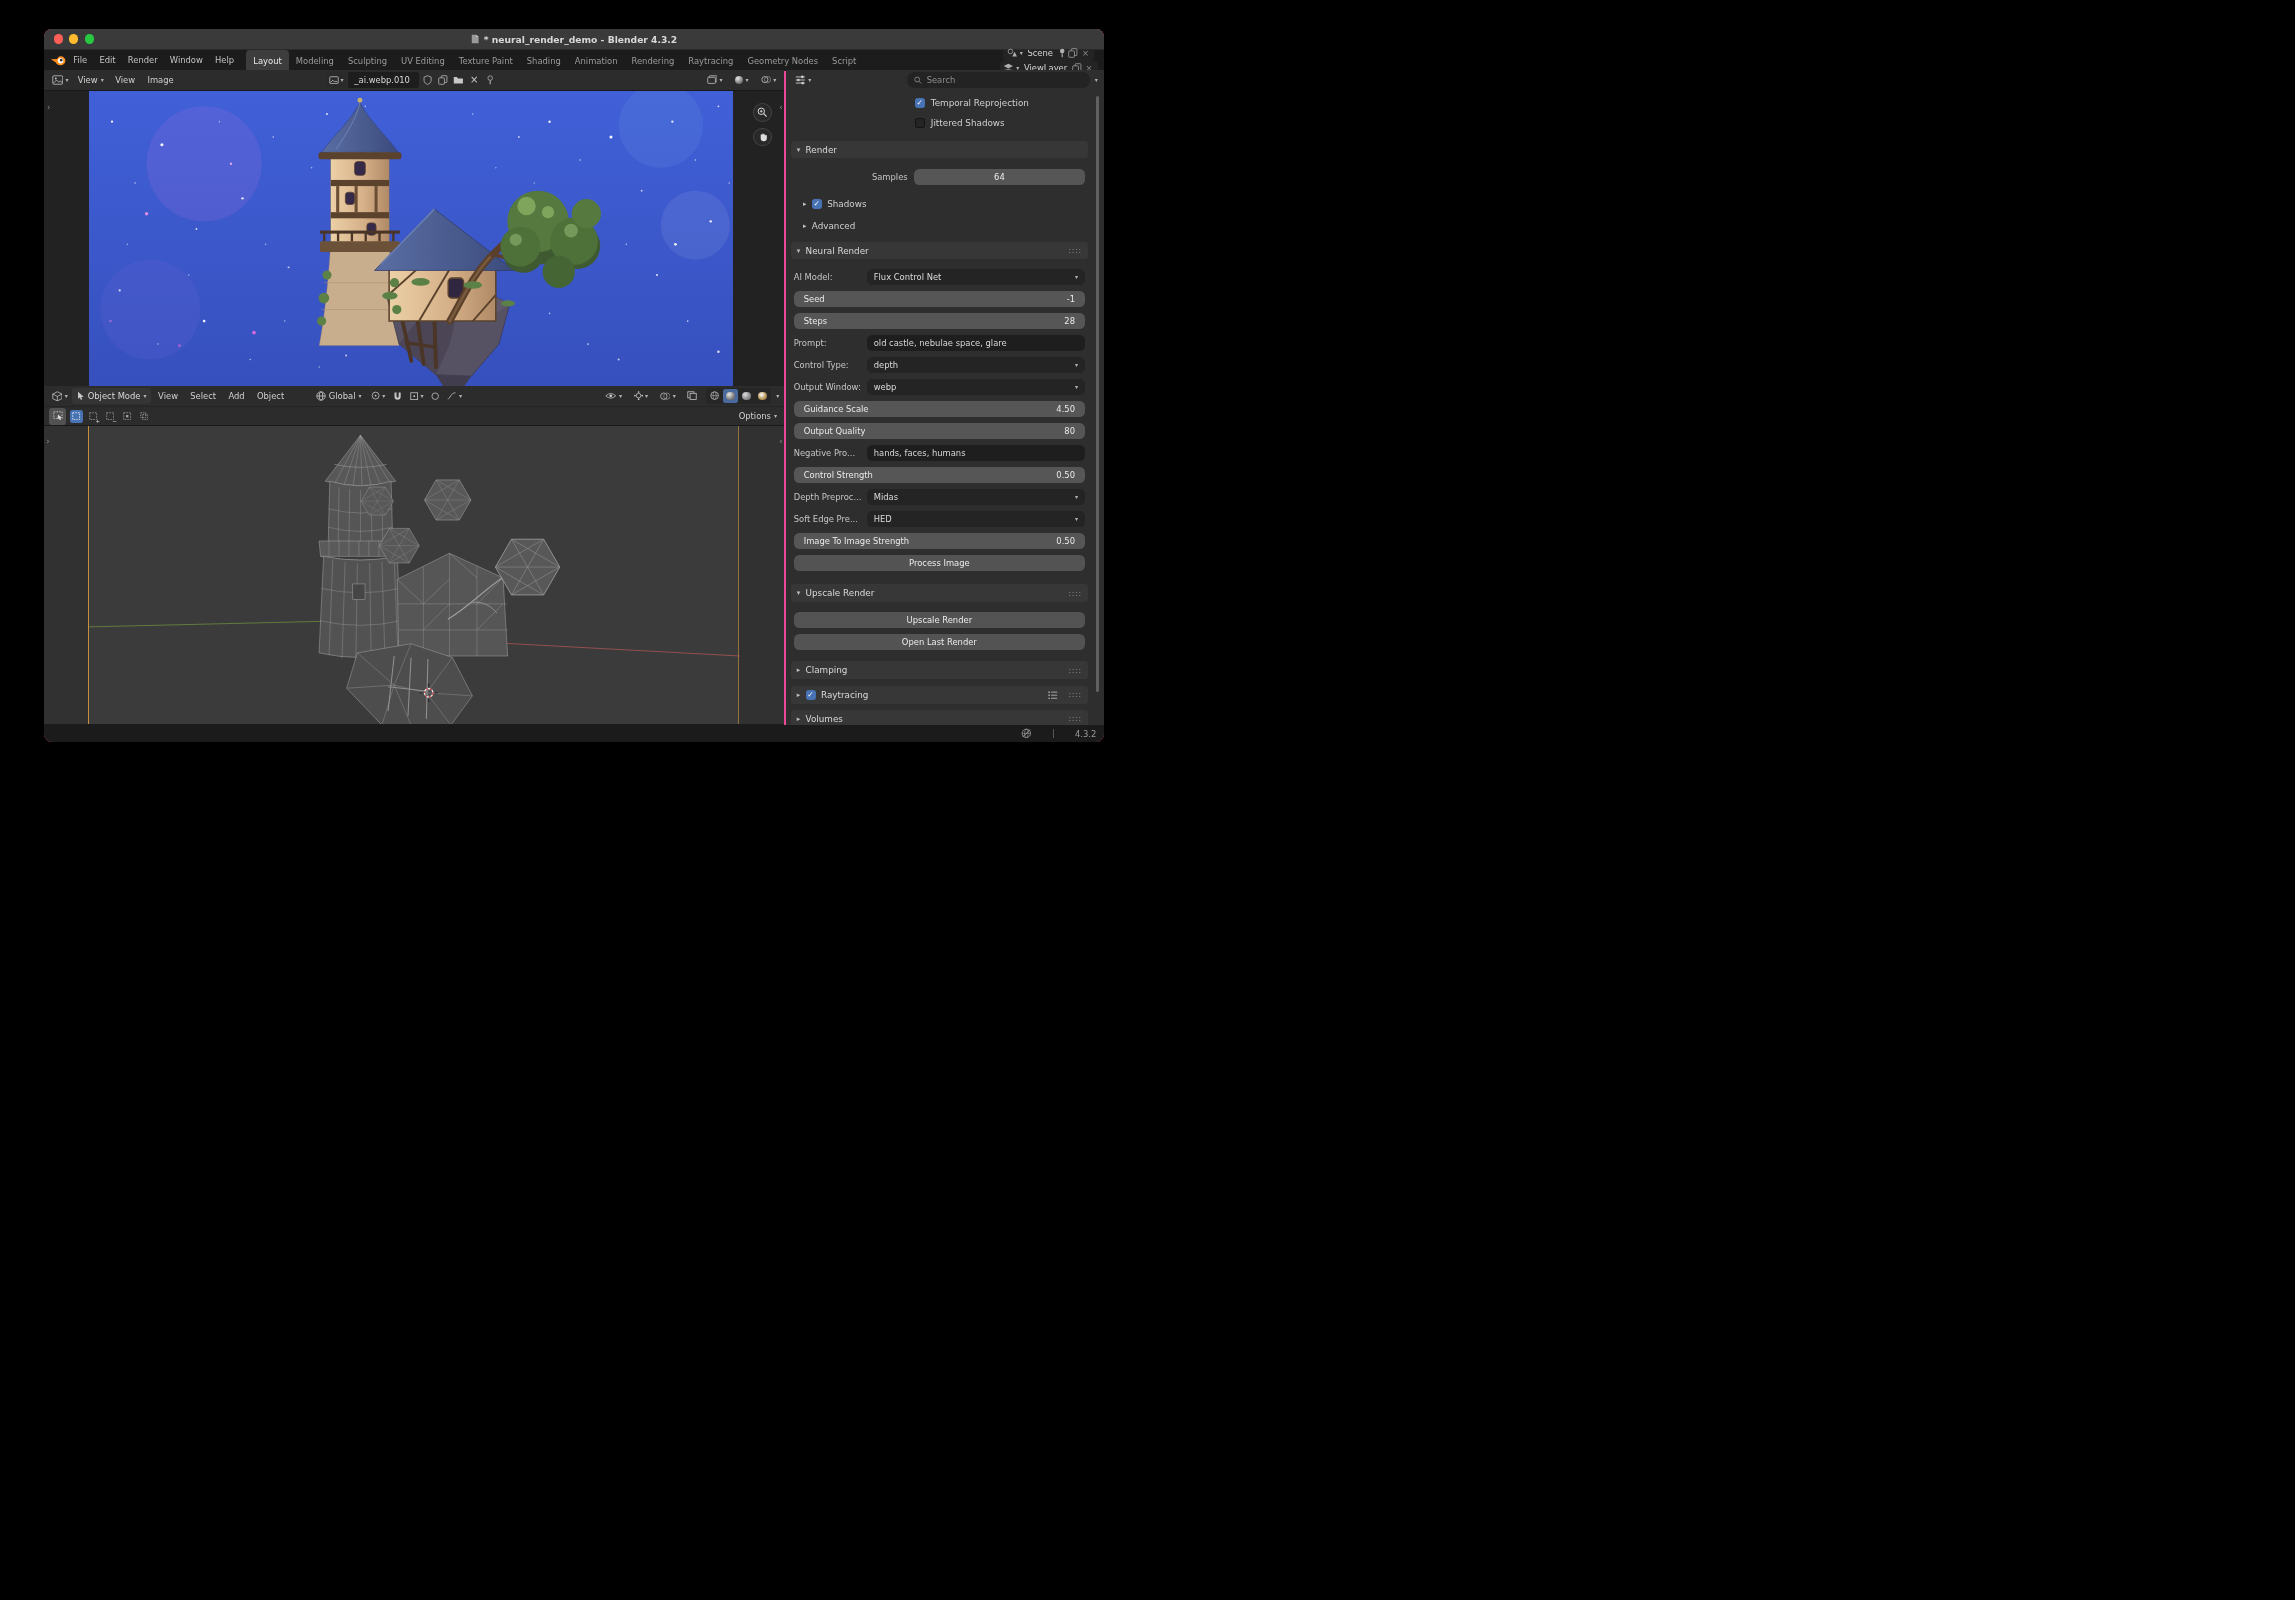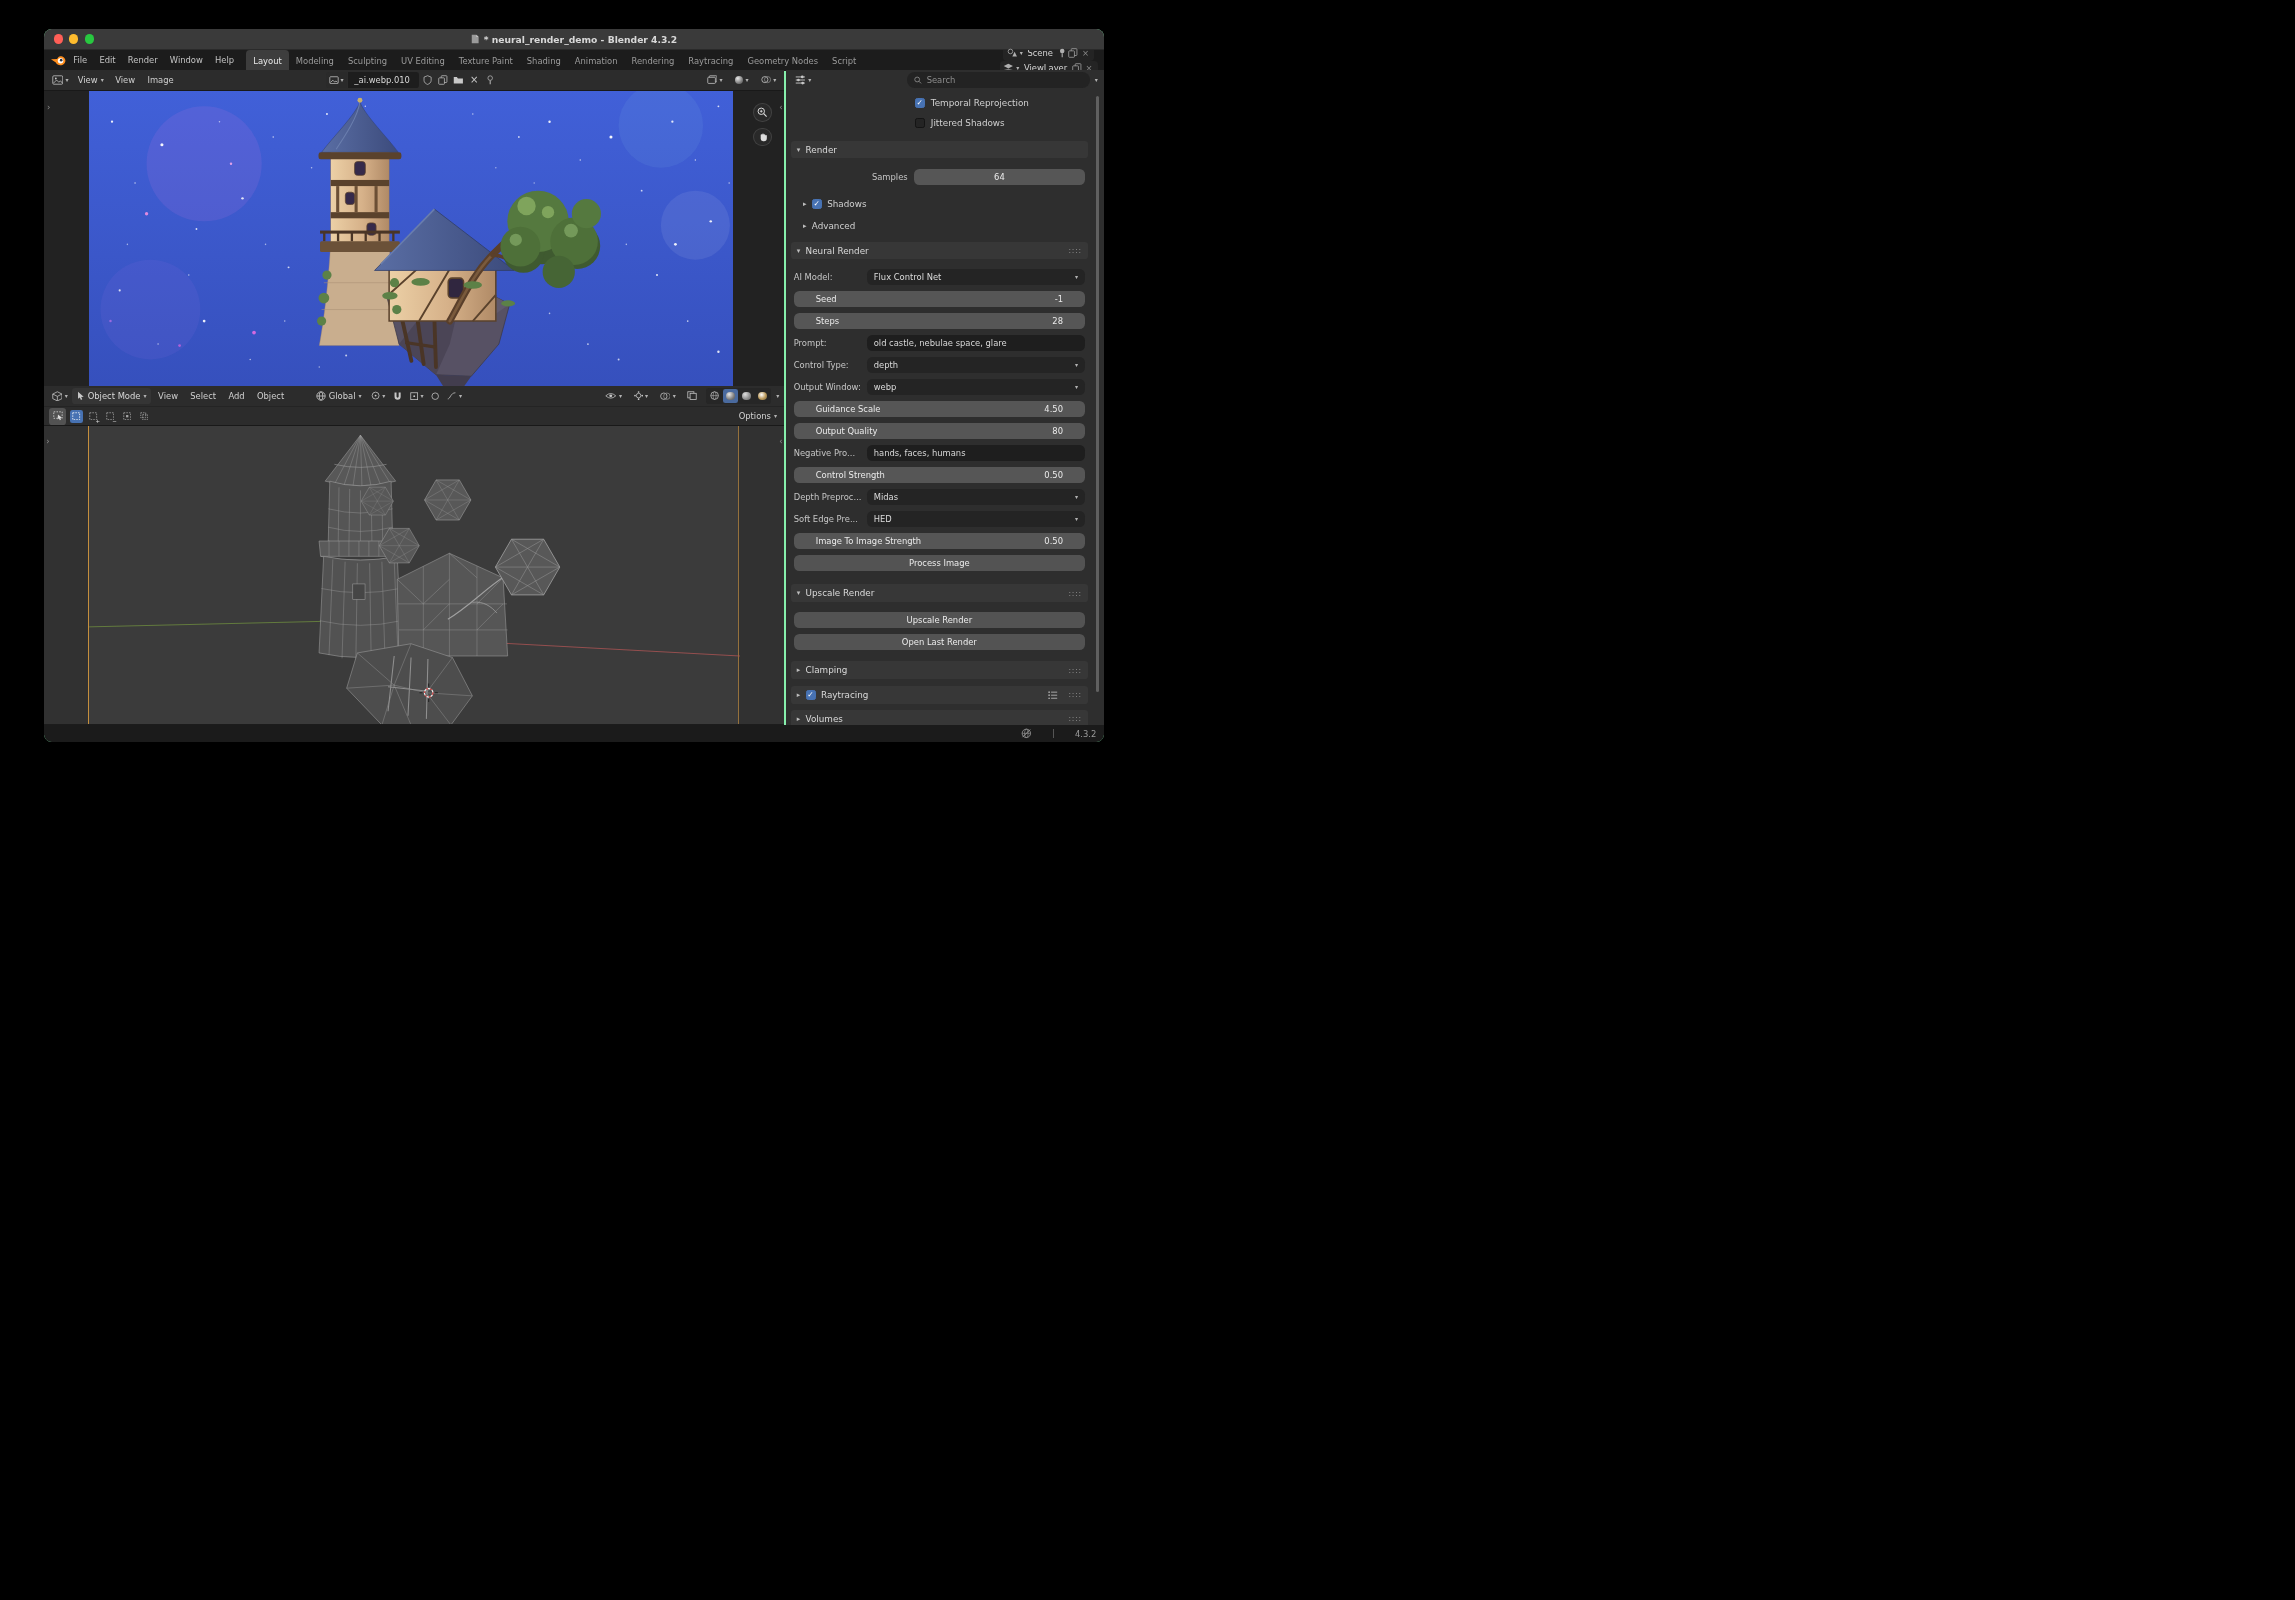--- a/index.html
+++ b/index.html
@@ -1,21 +1,21 @@
 <!DOCTYPE html>
 <html><head>
 <meta charset="utf-8">
 <style>
   * { margin:0; padding:0; box-sizing:border-box; cursor:default; }
   html,body { width:1148px; height:800px; background:#000; overflow:hidden;
     font-family:"DejaVu Sans","Liberation Sans",sans-serif; font-size:8.8px; color:#cfcfcf;
     -webkit-user-select:none; user-select:none; }
   svg { display:block; }
   .window { position:absolute; left:44px; top:29px; width:1060px; height:713px;
-    background:#86efac; border-radius:7.7px; overflow:hidden; box-shadow:0 19px 54px rgba(0,0,0,.65); }
+    background:#ec4899; border-radius:7.7px; overflow:hidden; box-shadow:0 19px 54px rgba(0,0,0,.65); }
 
   
   .titlebar { height:21px; background:#3a3a3a; border-bottom:0.8px solid #2a2a2a;
     position:relative; display:flex; align-items:center; justify-content:center; }
   .lights { position:absolute; left:10px; top:0; height:100%; display:flex; align-items:center; gap:6.1px; }
   .light { width:9.2px; height:9.2px; border-radius:50%; }
   .light.red{ background:#ff5f57; } .light.yellow{ background:#febc2e; } .light.green{ background:#28c840; }
   .wtitle { font-size:9.2px; color:#d8d8d8; font-weight:bold; display:flex; align-items:center; gap:4.6px; }
 
   
@@ -89,21 +89,21 @@
   .trow { height:20px; display:flex; align-items:center; gap:6.1px; padding-left:121px; color:#d0d0d0; }
   .sub  { height:20px; display:flex; align-items:center; gap:5.4px; padding-left:9.2px; color:#d0d0d0; }
   .phead { height:17.6px; background:#373737; border-radius:3.1px; display:flex; align-items:center; gap:5.4px;
     padding:0 6.1px; margin-left:-3.1px; margin-right:-3.1px; color:#dadada; }
   .dots { margin-left:auto; color:#909090; font-size:7.7px; letter-spacing:0.8px; }
   .cb { width:10px; height:10px; border-radius:2.3px; background:#242424; border:0.8px solid #141414;
     display:flex; align-items:center; justify-content:center; font-size:7.7px; color:#fff; flex:none; }
   .cb.on { background:#4772b3; border-color:#4772b3; }
   .cb span { line-height:1; }
   .fld { height:16px; border-radius:5.4px; display:flex; align-items:center; font-size:8.4px; }
-  .slider { background:#565656; color:#ebebeb; padding:0 22px; justify-content:space-between; flex:1; }
+  .slider { background:#565656; color:#ebebeb; padding:0 10px; justify-content:space-between; flex:1; }
   .drop { background:#242424; color:#dcdcdc; padding:0 7px; justify-content:space-between; flex:1; }
   .txt { background:#1e1e1e; color:#d8d8d8; padding:0 7px; flex:1; }
   .pbtn { background:#535353; color:#ececec; justify-content:center; flex:1; }
   .rlabel { flex:0 0 73px; color:#c6c6c6; font-size:8.4px; }
   .samples-label { flex:0 0 114px; text-align:right; margin-right:6.1px; }
   .samples-field { flex:1; justify-content:center; }
   .pscroll { position:absolute; right:4.6px; top:26px; bottom:7.7px; width:3.8px; }
   .pthumb { width:3.8px; height:96%; background:#606060; border-radius:2.3px; }
 </style>
 </head>

